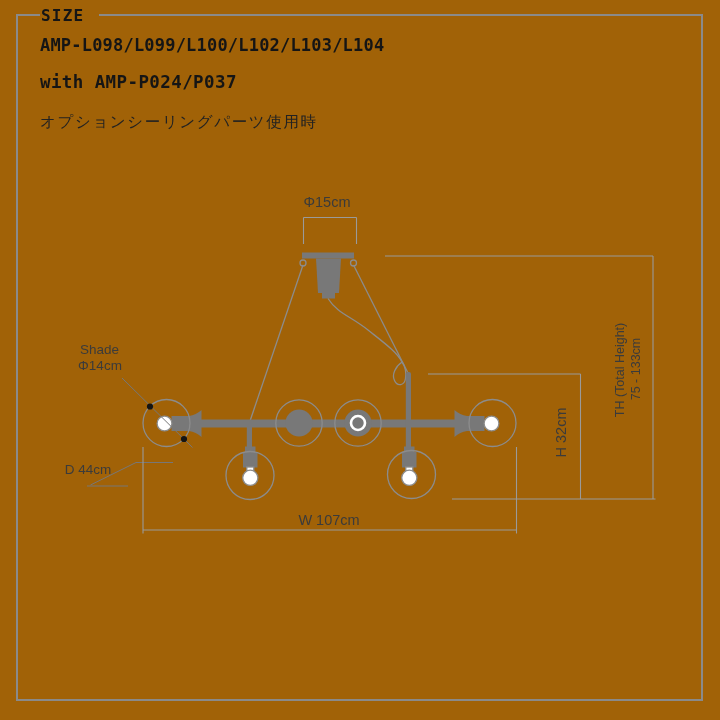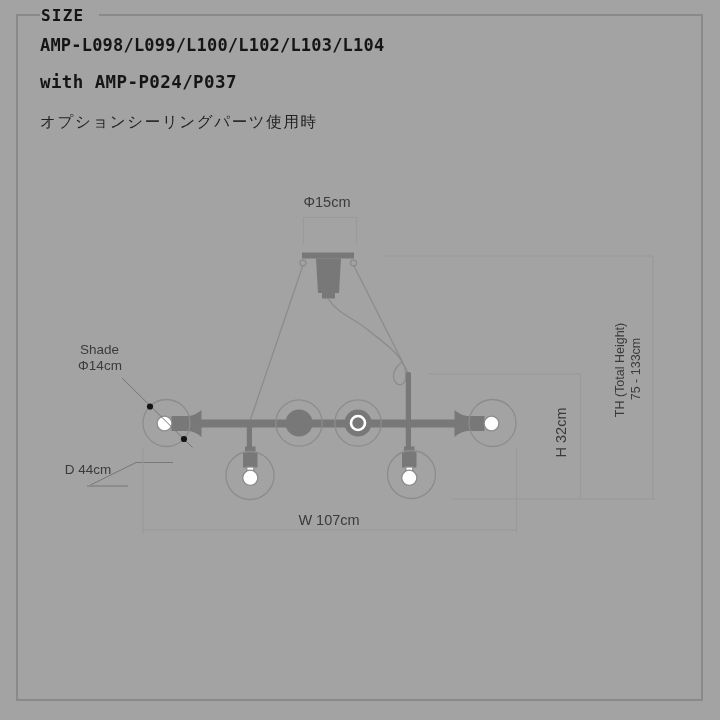--- a/index.html
+++ b/index.html
@@ -1,20 +1,20 @@
 <!DOCTYPE html>
 <html style="--frame: #8a8a8a; --line: #8c8c8c; --part: #787878; --dim: #9a9a9a; --label: #3b3b3b; --header: #151515; --dot: #141414;"><head>
 <meta charset="utf-8">
 <style>
   :root{
     --frame:#8a8a8a; --line:#8c8c8c; --part:#787878; --dim:#9a9a9a;
     --label:#3b3b3b; --header:#151515; --dot:#141414;
   }
   html,body{margin:0;padding:0;background:#ffffff;}
-  .stage{position:relative;width:720px;height:720px;background:#a3a3a3;overflow:hidden;}
+  .stage{position:relative;width:720px;height:720px;background:#a16207;overflow:hidden;}
   svg{position:absolute;left:0;top:0;}
   .t-hdr{font-family:"DejaVu Sans Mono","Liberation Mono",monospace;font-weight:700;fill:var(--header);}
   .t-size{font-size:16px;letter-spacing:1.2px;}
   .t-models{font-size:17px;letter-spacing:0.2px;}
   .t-with{font-size:17.5px;letter-spacing:0.4px;}
   .t-jp{font-family:"DejaVu Sans","Liberation Sans",sans-serif;font-size:15.5px;letter-spacing:1.6px;fill:#222;}
   .t-dim{font-family:"Liberation Sans","DejaVu Sans",sans-serif;fill:var(--label);}
   .fs14{font-size:14.5px;} .fs13{font-size:13.5px;} .fs12{font-size:12.5px;}
   .ln{stroke:var(--line);stroke-width:1.3;fill:none;}
   .fl{fill:var(--part);stroke:none;}

